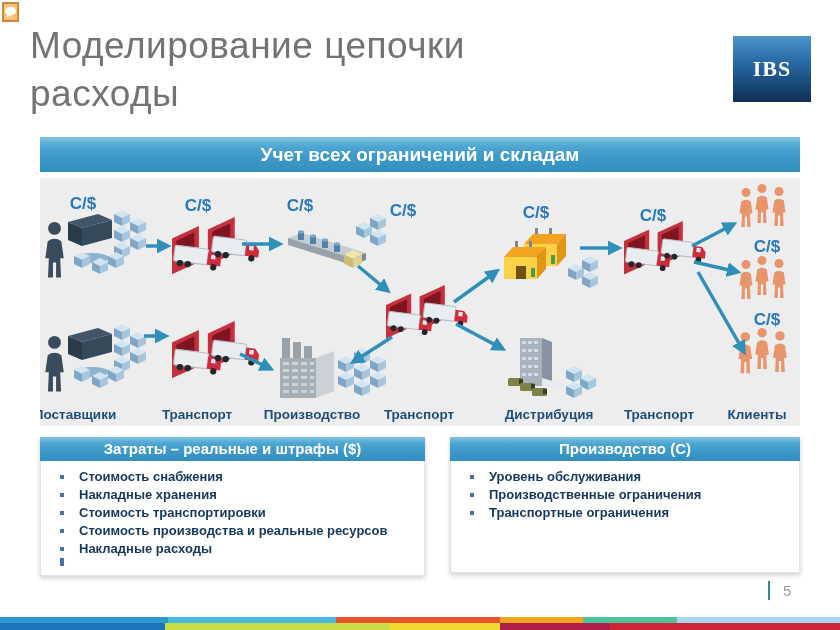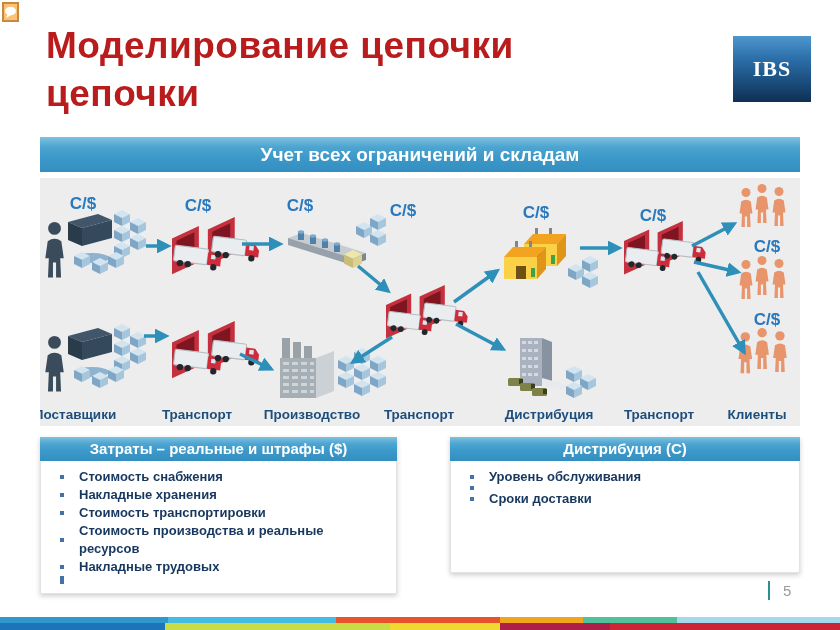--- a/index.html
+++ b/index.html
@@ -2,42 +2,42 @@
 <html><head>
 <meta charset="utf-8">
 <style>
   html,body{margin:0;padding:0;background:#fff;}
   .slide{position:relative;width:840px;height:630px;background:#fff;overflow:hidden;
          font-family:"Liberation Sans","DejaVu Sans",sans-serif;}
   
   .comment{position:absolute;left:2px;top:2px;width:17px;height:20px;background:#FBC277;
            border:2px solid #C8893C;box-sizing:border-box;display:flex;align-items:center;justify-content:center;}
   
-  .title{position:absolute;left:46px;top:22px;font-size:37px;font-weight:bold;color:#b91c1c;
+  .title{position:absolute;left:30px;top:22px;font-size:37px;font-weight:normal;color:#737373;
          line-height:1.3;letter-spacing:.5px;}
   .title span{display:block;}
   
   .logo{position:absolute;left:733px;top:36px;width:78px;height:66px;
         background:linear-gradient(180deg,#4E96CE 0%,#2B6EA9 35%,#16436F 80%,#102F53 100%);
         display:flex;align-items:center;justify-content:center;color:#fff;
         font-family:"Liberation Serif","DejaVu Serif",serif;font-weight:bold;font-size:22px;letter-spacing:1px;}
   
   .bluegrad{background:linear-gradient(180deg,#7FC2E0 0%,#4DA5D1 28%,#3B98C8 60%,#338FC0 100%);}
   .banner{position:absolute;left:40px;top:137px;width:760px;height:35px;color:#fff;
           font-size:19px;font-weight:bold;text-align:center;line-height:35px;}
   
   .panel{position:absolute;left:40px;top:178px;width:760px;height:248px;background:#EDEDED;}
   .ct{font-weight:bold;font-size:17px;fill:#2979BE;text-anchor:middle;
       font-family:"Liberation Sans","DejaVu Sans",sans-serif;}
   .sl{font-weight:bold;font-size:13.5px;fill:#1E4E7C;text-anchor:middle;
       font-family:"Liberation Sans","DejaVu Sans",sans-serif;}
   .arrow{stroke:#2E8FB8;stroke-width:3.5;fill:none;marker-end:url(#ah);}
   
   .box{position:absolute;top:437px;box-shadow:0 2px 5px rgba(0,0,0,.2);}
-  .box.costs{left:40px;width:357px;}
+  .box.costs{left:40px;width:385px;}
   .box.cons{left:450px;width:350px;}
   .boxhdr{height:24px;line-height:24px;text-align:center;color:#fff;font-weight:bold;font-size:15px;}
   .boxbody{background:#fff;border:1px solid #E3E3E3;border-top:none;padding:7px 24px 9px 10px;}
   .box ul{list-style:none;margin:0;padding:0;}
   .it{display:flex;align-items:center;font-size:13px;font-weight:bold;color:#17375E;line-height:18px;}
   .blt{width:4px;height:4px;background:#4472A4;margin:0 15px 0 9px;flex:none;}
   
   .pageno{position:absolute;left:768px;top:581px;display:flex;align-items:center;}
   .pbar{width:2px;height:19px;margin-right:13px;}
   .pnum{color:#9B9B9B;font-size:15px;}
@@ -57,21 +57,21 @@
 
   <div class="comment">
     <svg width="13" height="13" viewBox="0 0 13 13">
       <ellipse cx="6.5" cy="5" rx="5.5" ry="4.3" fill="#fff"></ellipse>
       <path d="M3.5,8 L2.2,12 L7,9 Z" fill="#fff"></path>
     </svg>
   </div>
 
   <h1 class="title" style="margin:0;">
     <span>Моделирование цепочки</span>
-    <span>цепочки</span>
+    <span>расходы</span>
   </h1>
 
   <div class="logo">
     <span>IBS</span>
   </div>
 
   <div class="banner bluegrad">
     <span>Учет всех ограничений и складам</span>
   </div>
 
@@ -329,46 +329,47 @@
         <li class="it">
             <span class="blt"></span>
             <span>Стоимость транспортировки</span>
           </li>
         <li class="it">
             <span class="blt"></span>
             <span>Стоимость производства и реальные ресурсов</span>
           </li>
         <li class="it">
             <span class="blt"></span>
-            <span>Накладные трудовых</span>
+            <span>Накладные расходы</span>
           </li>
         <li class="it">
             <span class="blt"></span>
           </li>
         <li class="it">
             <span class="blt"></span>
           </li>
       </ul>
     </div>
   </div>
 
   <div class="box cons">
-    <div class="boxhdr bluegrad">Дистрибуция (C)</div>
+    <div class="boxhdr bluegrad">Производство (C)</div>
     <div class="boxbody" style="min-height:112px;box-sizing:border-box;">
       <ul>
         <li class="it">
             <span class="blt"></span>
             <span>Уровень обслуживания</span>
           </li>
         <li class="it">
             <span class="blt"></span>
-          </li>
-        <li class="it">
-            <span class="blt"></span>
-            <span>Сроки доставки</span>
+            <span>Производственные ограничения</span>
+          </li>
+        <li class="it">
+            <span class="blt"></span>
+            <span>Транспортные ограничения</span>
           </li>
       </ul>
     </div>
   </div>
 
   <div class="pageno">
     <span class="pbar" style="background: rgb(46, 143, 147);"></span>
     <span class="pnum">5</span>
   </div>
 

